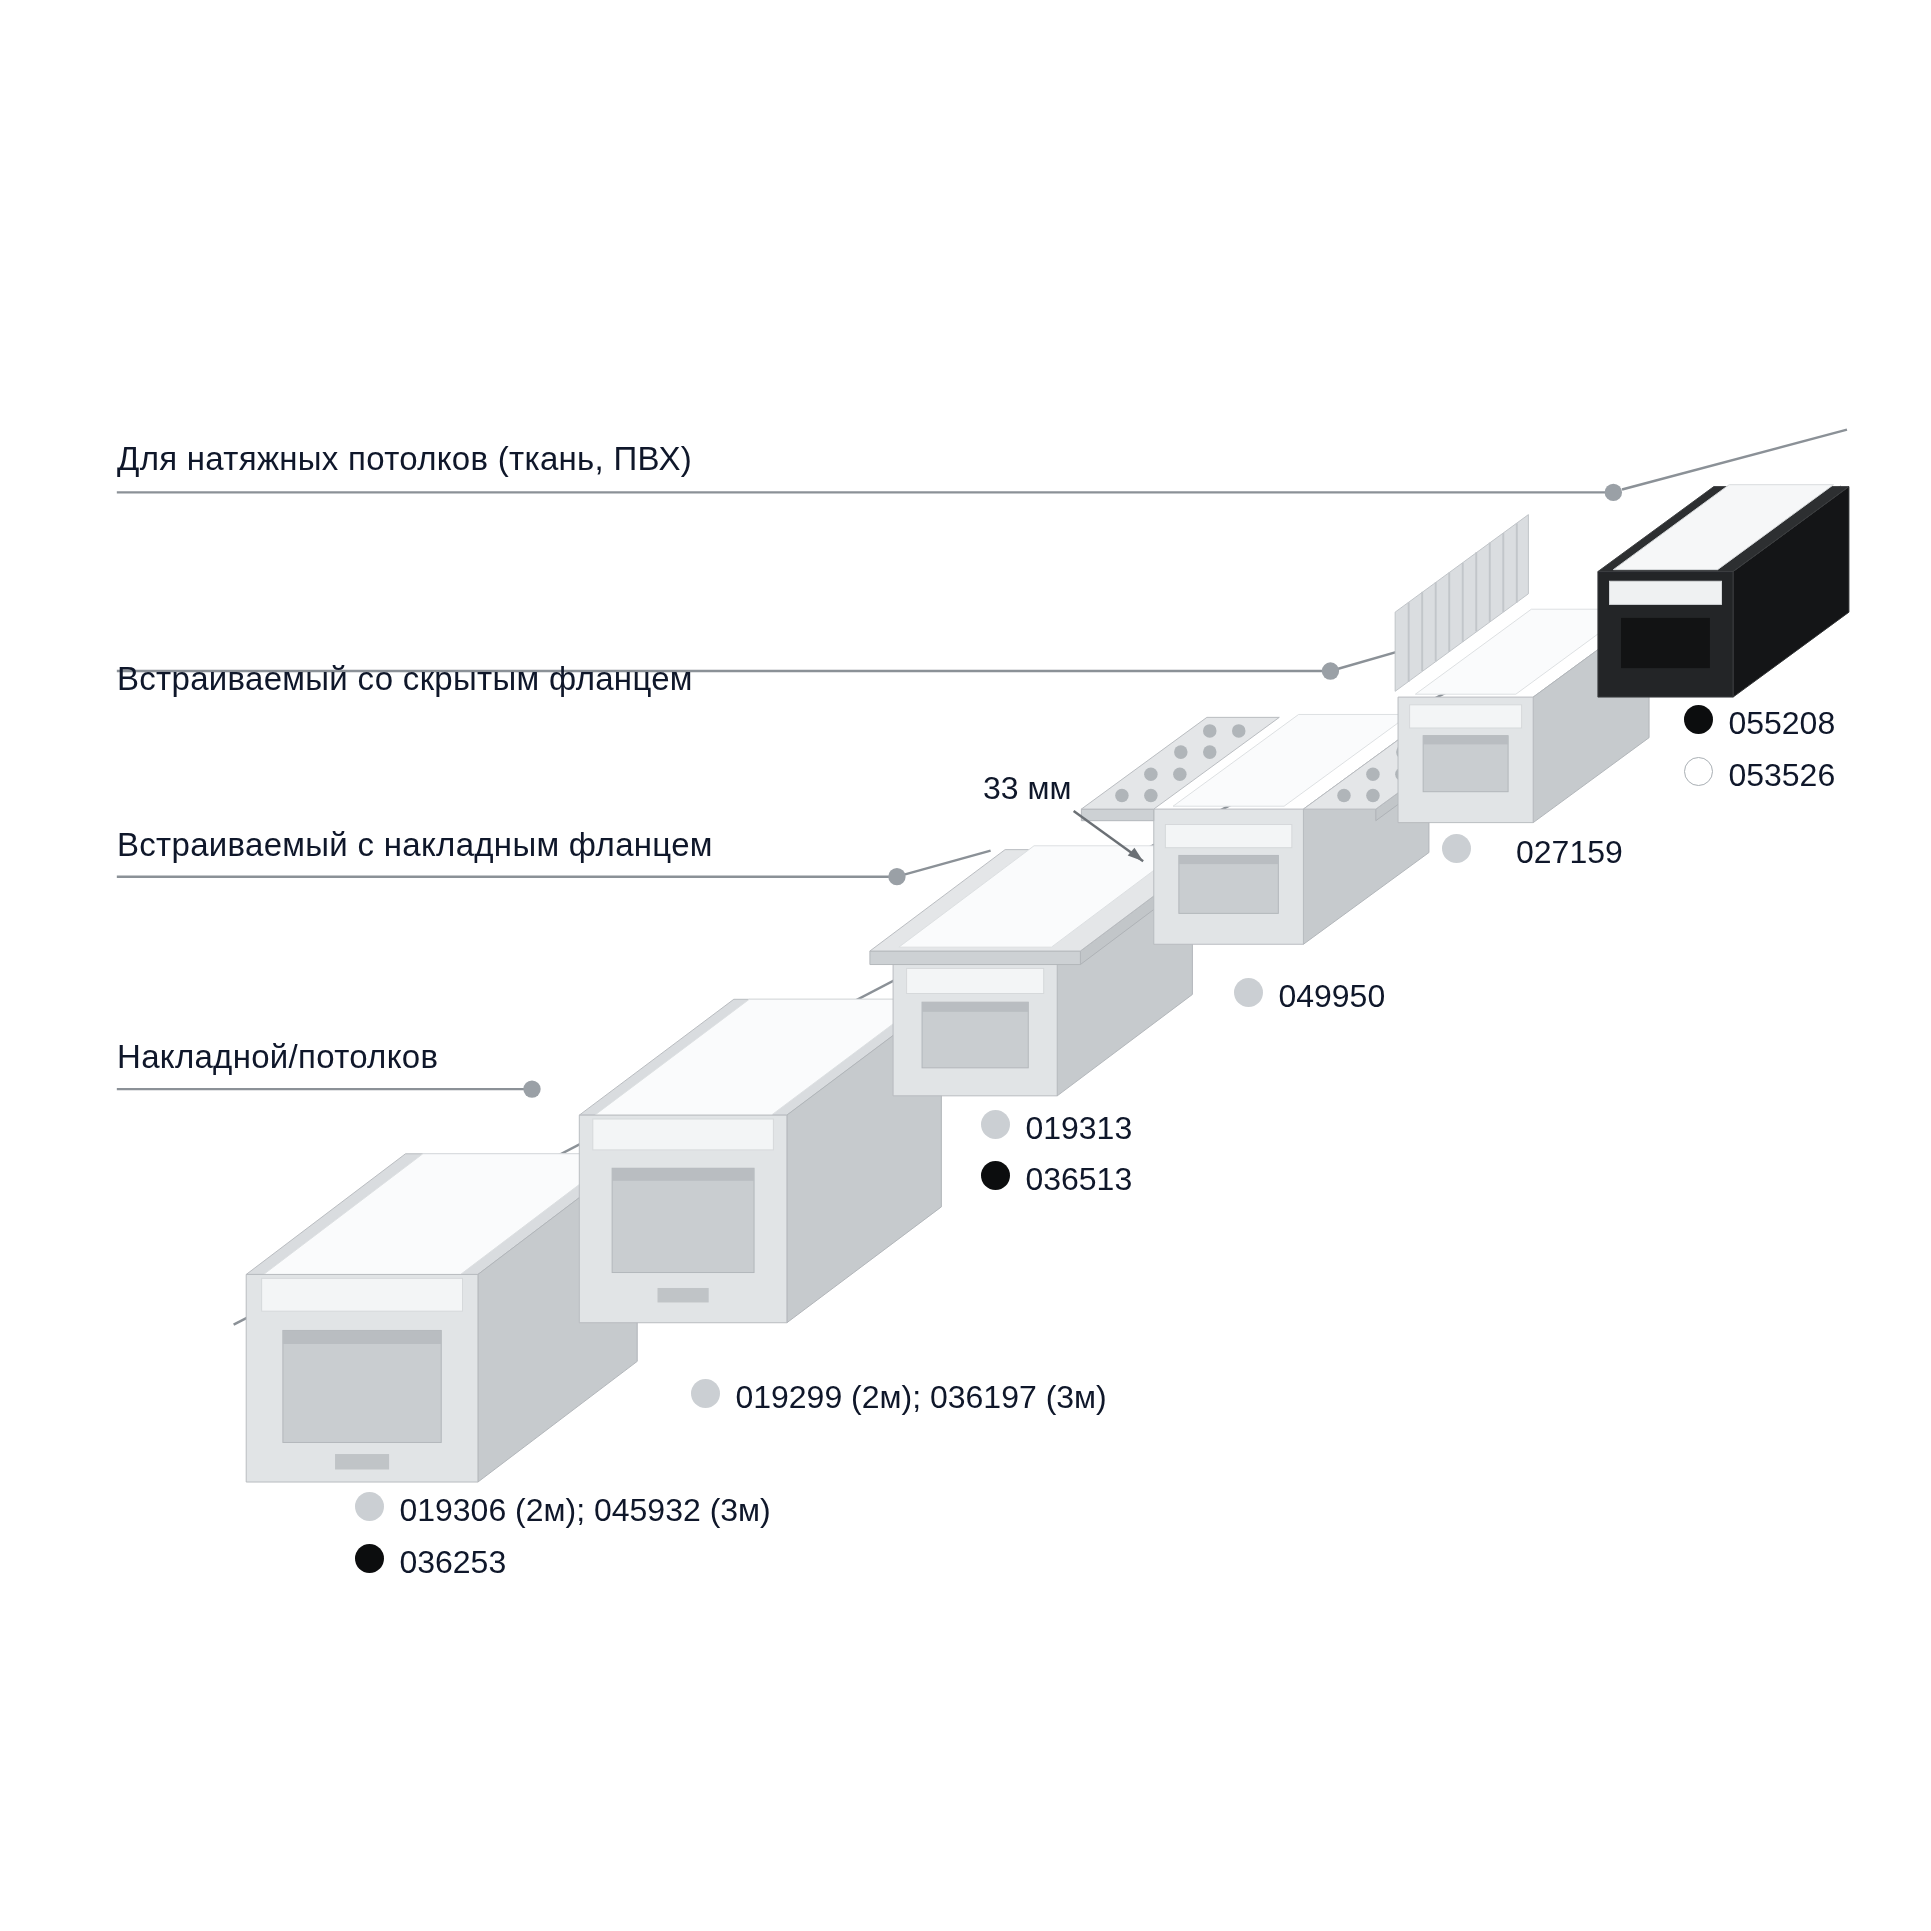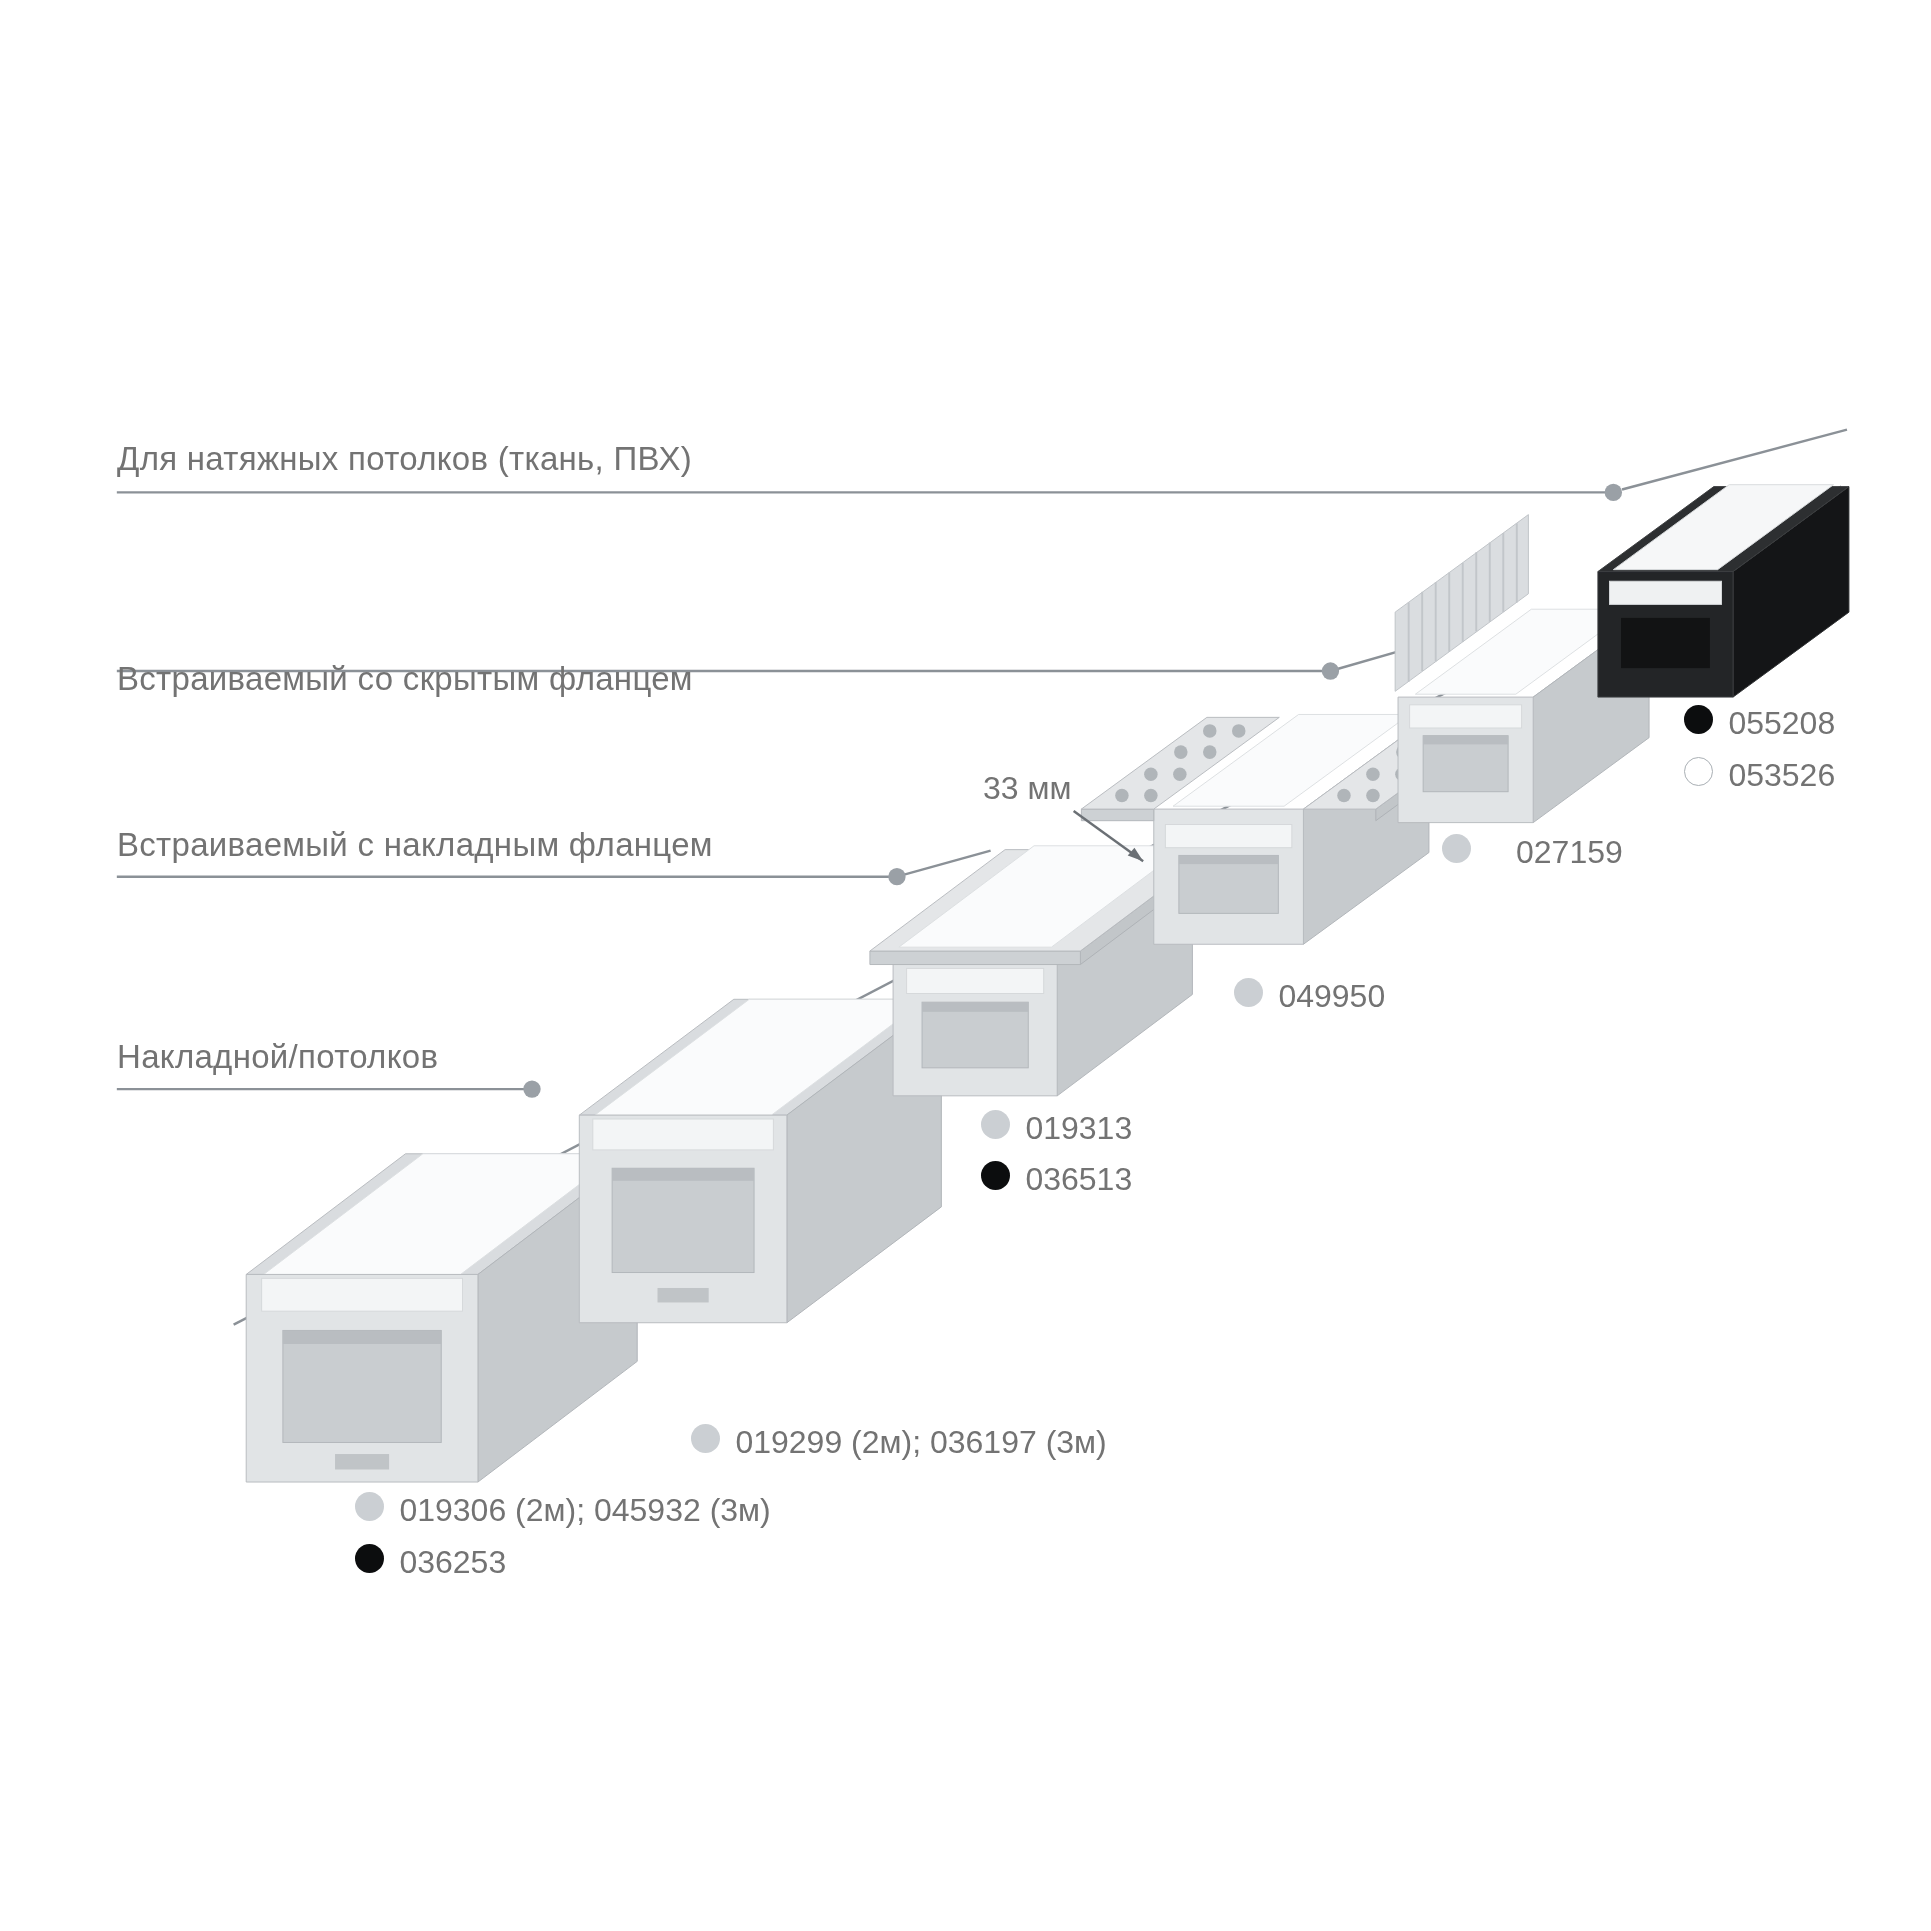--- a/index.html
+++ b/index.html
@@ -1,21 +1,21 @@
 <!DOCTYPE html>
 <html><head>
 <meta charset="utf-8">
 <style>
   * { margin:0; padding:0; box-sizing:border-box; }
   html, body { width:1931px; height:1931px; background:#ffffff; }
   .canvas {
     position:relative; width:1931px; height:1931px; background:#ffffff;
     overflow:hidden;
     font-family:"Liberation Sans","DejaVu Sans",sans-serif;
-    color:#737373;
+    color:#0f172a;
   }
   svg.scene { position:absolute; left:0; top:0; }
 
   
   .ln line { stroke:#8b9197; stroke-width:2.5; }
   .dots circle { fill:#9aa0a6; }
   .dim-arrow line { stroke:#6b7075; stroke-width:2.5; }
   .dim-arrow polygon { fill:#6b7075; }
 
   
@@ -204,21 +204,21 @@
 
   <div class="code-row" style="left:355px; top:1492px;">
     <span class="dot dot-gray"></span>
     <span>019306 (2м); 045932 (3м)</span>
   </div>
   <div class="code-row" style="left:355px; top:1544px;">
     <span class="dot dot-black"></span>
     <span>036253</span>
   </div>
 
-  <div class="code-row" style="left:691px; top:1424px;">
+  <div class="code-row" style="left:691px; top:1379px;">
     <span class="dot dot-gray"></span>
     <span>019299 (2м); 036197 (3м)</span>
   </div>
 
   <div class="code-row" style="left:981px; top:1110px;">
     <span class="dot dot-gray"></span>
     <span>019313</span>
   </div>
   <div class="code-row" style="left:981px; top:1161px;">
     <span class="dot dot-black"></span>

